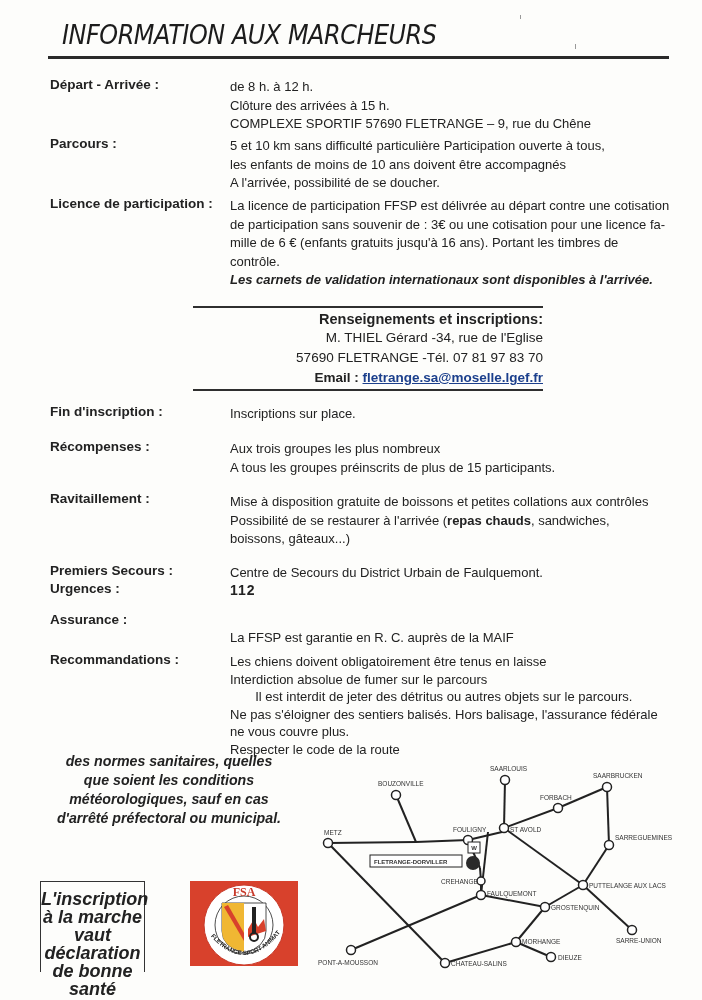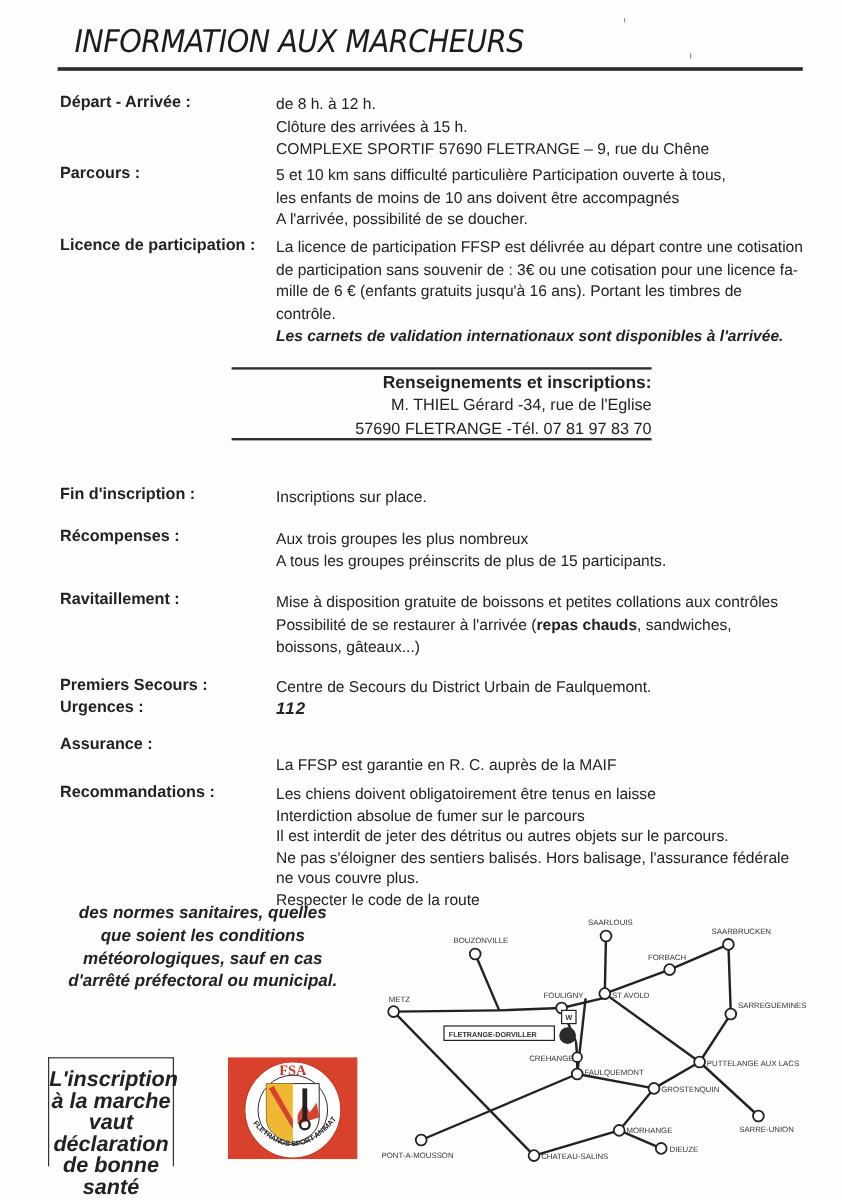--- a/index.html
+++ b/index.html
@@ -12,21 +12,21 @@
     font-family: "DejaVu Sans", sans-serif; font-style: italic; font-size: 26px;
     letter-spacing: -0.5px; color: #1c1c1c; transform: scaleX(0.92); transform-origin: left top;
     font-weight: 500;
   }
   .title-rule { position: absolute; left: 48px; top: 56px; width: 621px; height: 3px; background: #2a2a2a; }
   .row { position: absolute; left: 0; width: 702px; }
   .lbl { position: absolute; left: 50px; font-weight: bold; font-size: 13.5px; color: #222; white-space: nowrap; }
   .val { position: absolute; left: 230px; font-size: 13px; line-height: 18.5px; color: #222; white-space: nowrap; }
   .val div { height: 18.5px; }
   .val .bi { font-weight: bold; font-style: italic; }
-  .val .big { font-weight: bold; font-size: 14px; letter-spacing: 1px; font-style: italic; }
+  .val .big { font-weight: bold; font-size: 14px; letter-spacing: 1px; }
   .contact { position: absolute; left: 193px; top: 306px; width: 350px; text-align: right; font-size: 13.5px; color: #222; }
   .contact .rule { height: 2px; background: #2f2f2f; margin: 0 auto; width: 350px; }
   .contact .h { font-weight: bold; font-size: 14.5px; margin-top: 3px; }
   .contact .l { margin-top: 3px; }
   .contact .email-lbl { font-weight: bold; }
   .contact a { font-weight: bold; color: #1b3f8c; text-decoration: underline; }
   .notice {
     position: absolute; left: 48px; top: 752px; width: 242px; text-align: center;
     font-weight: bold; font-style: italic; font-size: 14.2px; line-height: 19px; color: #222;
   }
@@ -75,20 +75,24 @@
     <div>contrôle.</div>
     <div class="bi">Les carnets de validation internationaux sont disponibles à l'arrivée.</div>
   </div>
 </div>
 
 <div class="contact">
   <div class="rule"></div>
   <div class="h">Renseignements et inscriptions:</div>
   <div class="l">M. THIEL Gérard -34, rue de l'Eglise</div>
   <div class="l" style="margin-top:5px;">57690 FLETRANGE -Tél. 07 81 97 83 70</div>
+  <div class="l" style="margin-top:5px; margin-bottom:4px;">
+    <span class="email-lbl">Email :</span>
+    <a>fletrange.sa@moselle.lgef.fr</a>
+  </div>
   <div class="rule"></div>
 </div>
 
 <div class="row" style="top:404px;">
   <div class="lbl">Fin d'inscription :</div>
   <div class="val" style="top:1px;">
     <div>Inscriptions sur place.</div>
   </div>
 </div>
 
@@ -129,21 +133,21 @@
   <div class="val" style="top:17px;">
     <div>La FFSP est garantie en R. C. auprès de la MAIF</div>
   </div>
 </div>
 
 <div class="row" style="top:652px;">
   <div class="lbl">Recommandations :</div>
   <div class="val" style="top:1px; line-height:17.5px;">
     <div style="height:17.5px;">Les chiens doivent obligatoirement être tenus en laisse</div>
     <div style="height:17.5px;">Interdiction absolue de fumer sur le parcours</div>
-    <div style="height:17.5px;">Il est interdit de jeter des détritus ou autres objets sur le parcours.</div>
+    <div style="height:17.5px;text-align:center;">Il est interdit de jeter des détritus ou autres objets sur le parcours.</div>
     <div style="height:17.5px;">Ne pas s'éloigner des sentiers balisés. Hors balisage, l'assurance fédérale</div>
     <div style="height:17.5px;">ne vous couvre plus.</div>
     <div style="height:17.5px;">Respecter le code de la route</div>
   </div>
 </div>
 
 <div class="notice">
   <div>des normes sanitaires, quelles</div>
   <div>que soient les conditions</div>
   <div>météorologiques, sauf en cas</div>

